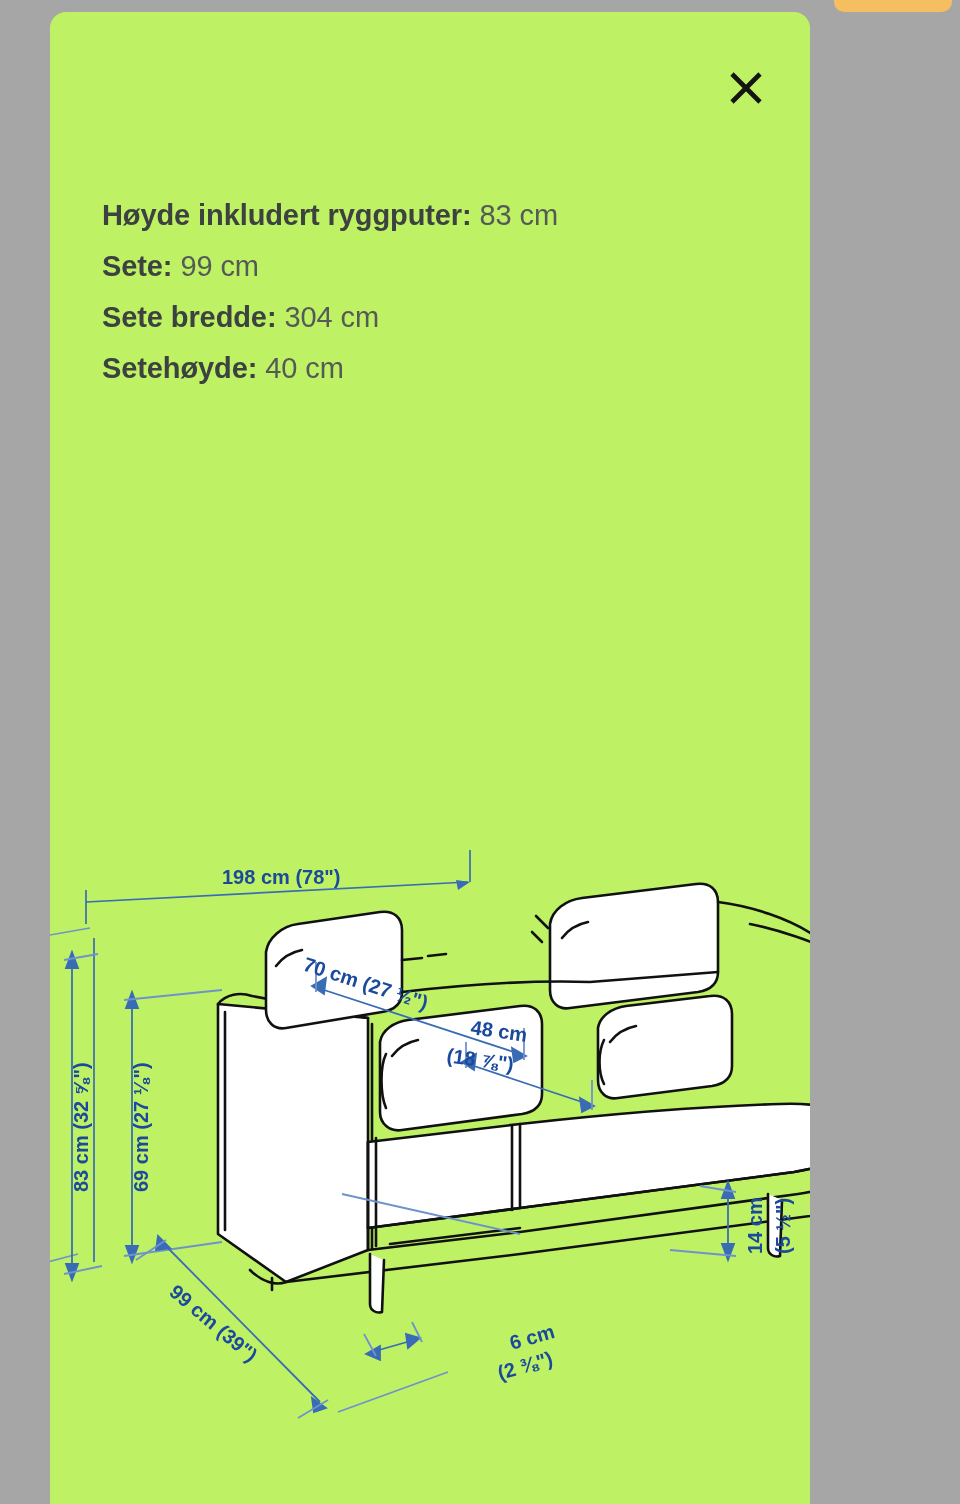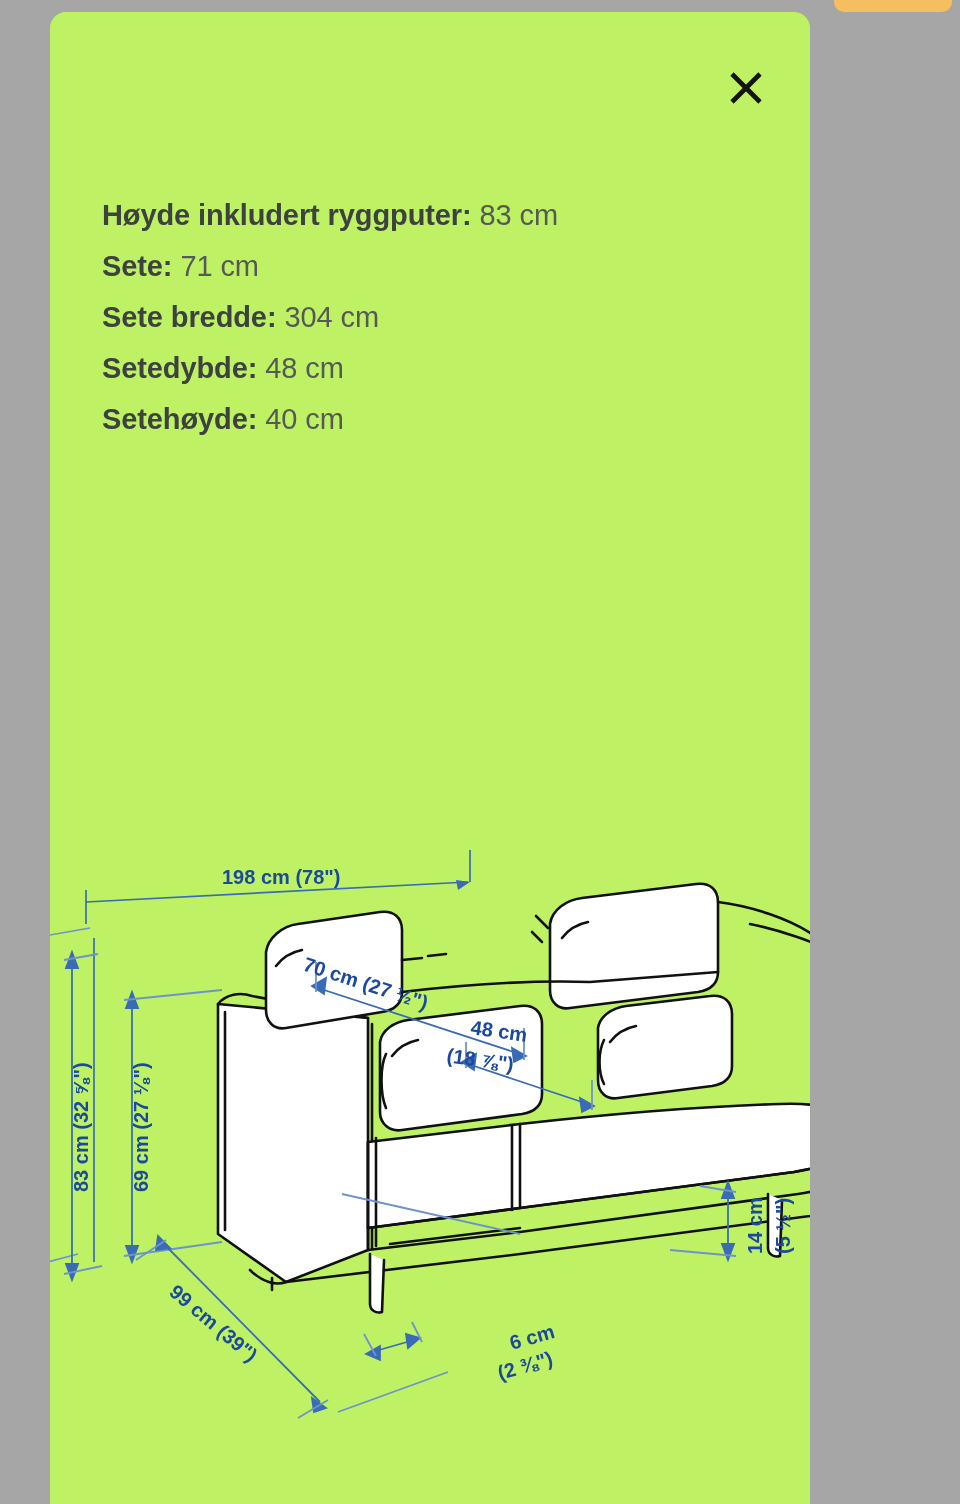--- a/index.html
+++ b/index.html
@@ -108,29 +108,25 @@
       </svg>
     </div>
 
     <div class="spec-list">
       <div class="spec-row">
         <span class="spec-label">Høyde inkludert ryggputer:</span>
         <span class="spec-value">83 cm</span>
       </div>
       <div class="spec-row">
         <span class="spec-label">Sete:</span>
-        <span class="spec-value">71 cm</span>
+        <span class="spec-value">99 cm</span>
       </div>
       <div class="spec-row">
         <span class="spec-label">Sete bredde:</span>
         <span class="spec-value">304 cm</span>
-      </div>
-      <div class="spec-row">
-        <span class="spec-label">Setedybde:</span>
-        <span class="spec-value">48 cm</span>
       </div>
       <div class="spec-row">
         <span class="spec-label">Setehøyde:</span>
         <span class="spec-value">40 cm</span>
       </div>
     </div>
 
     <div class="diagram" style="top:830px;">
       <svg viewBox="0 0 944 600" xmlns="http://www.w3.org/2000/svg">
         <g fill="none" stroke="#111111" stroke-width="2.6" stroke-linecap="round" stroke-linejoin="round">

